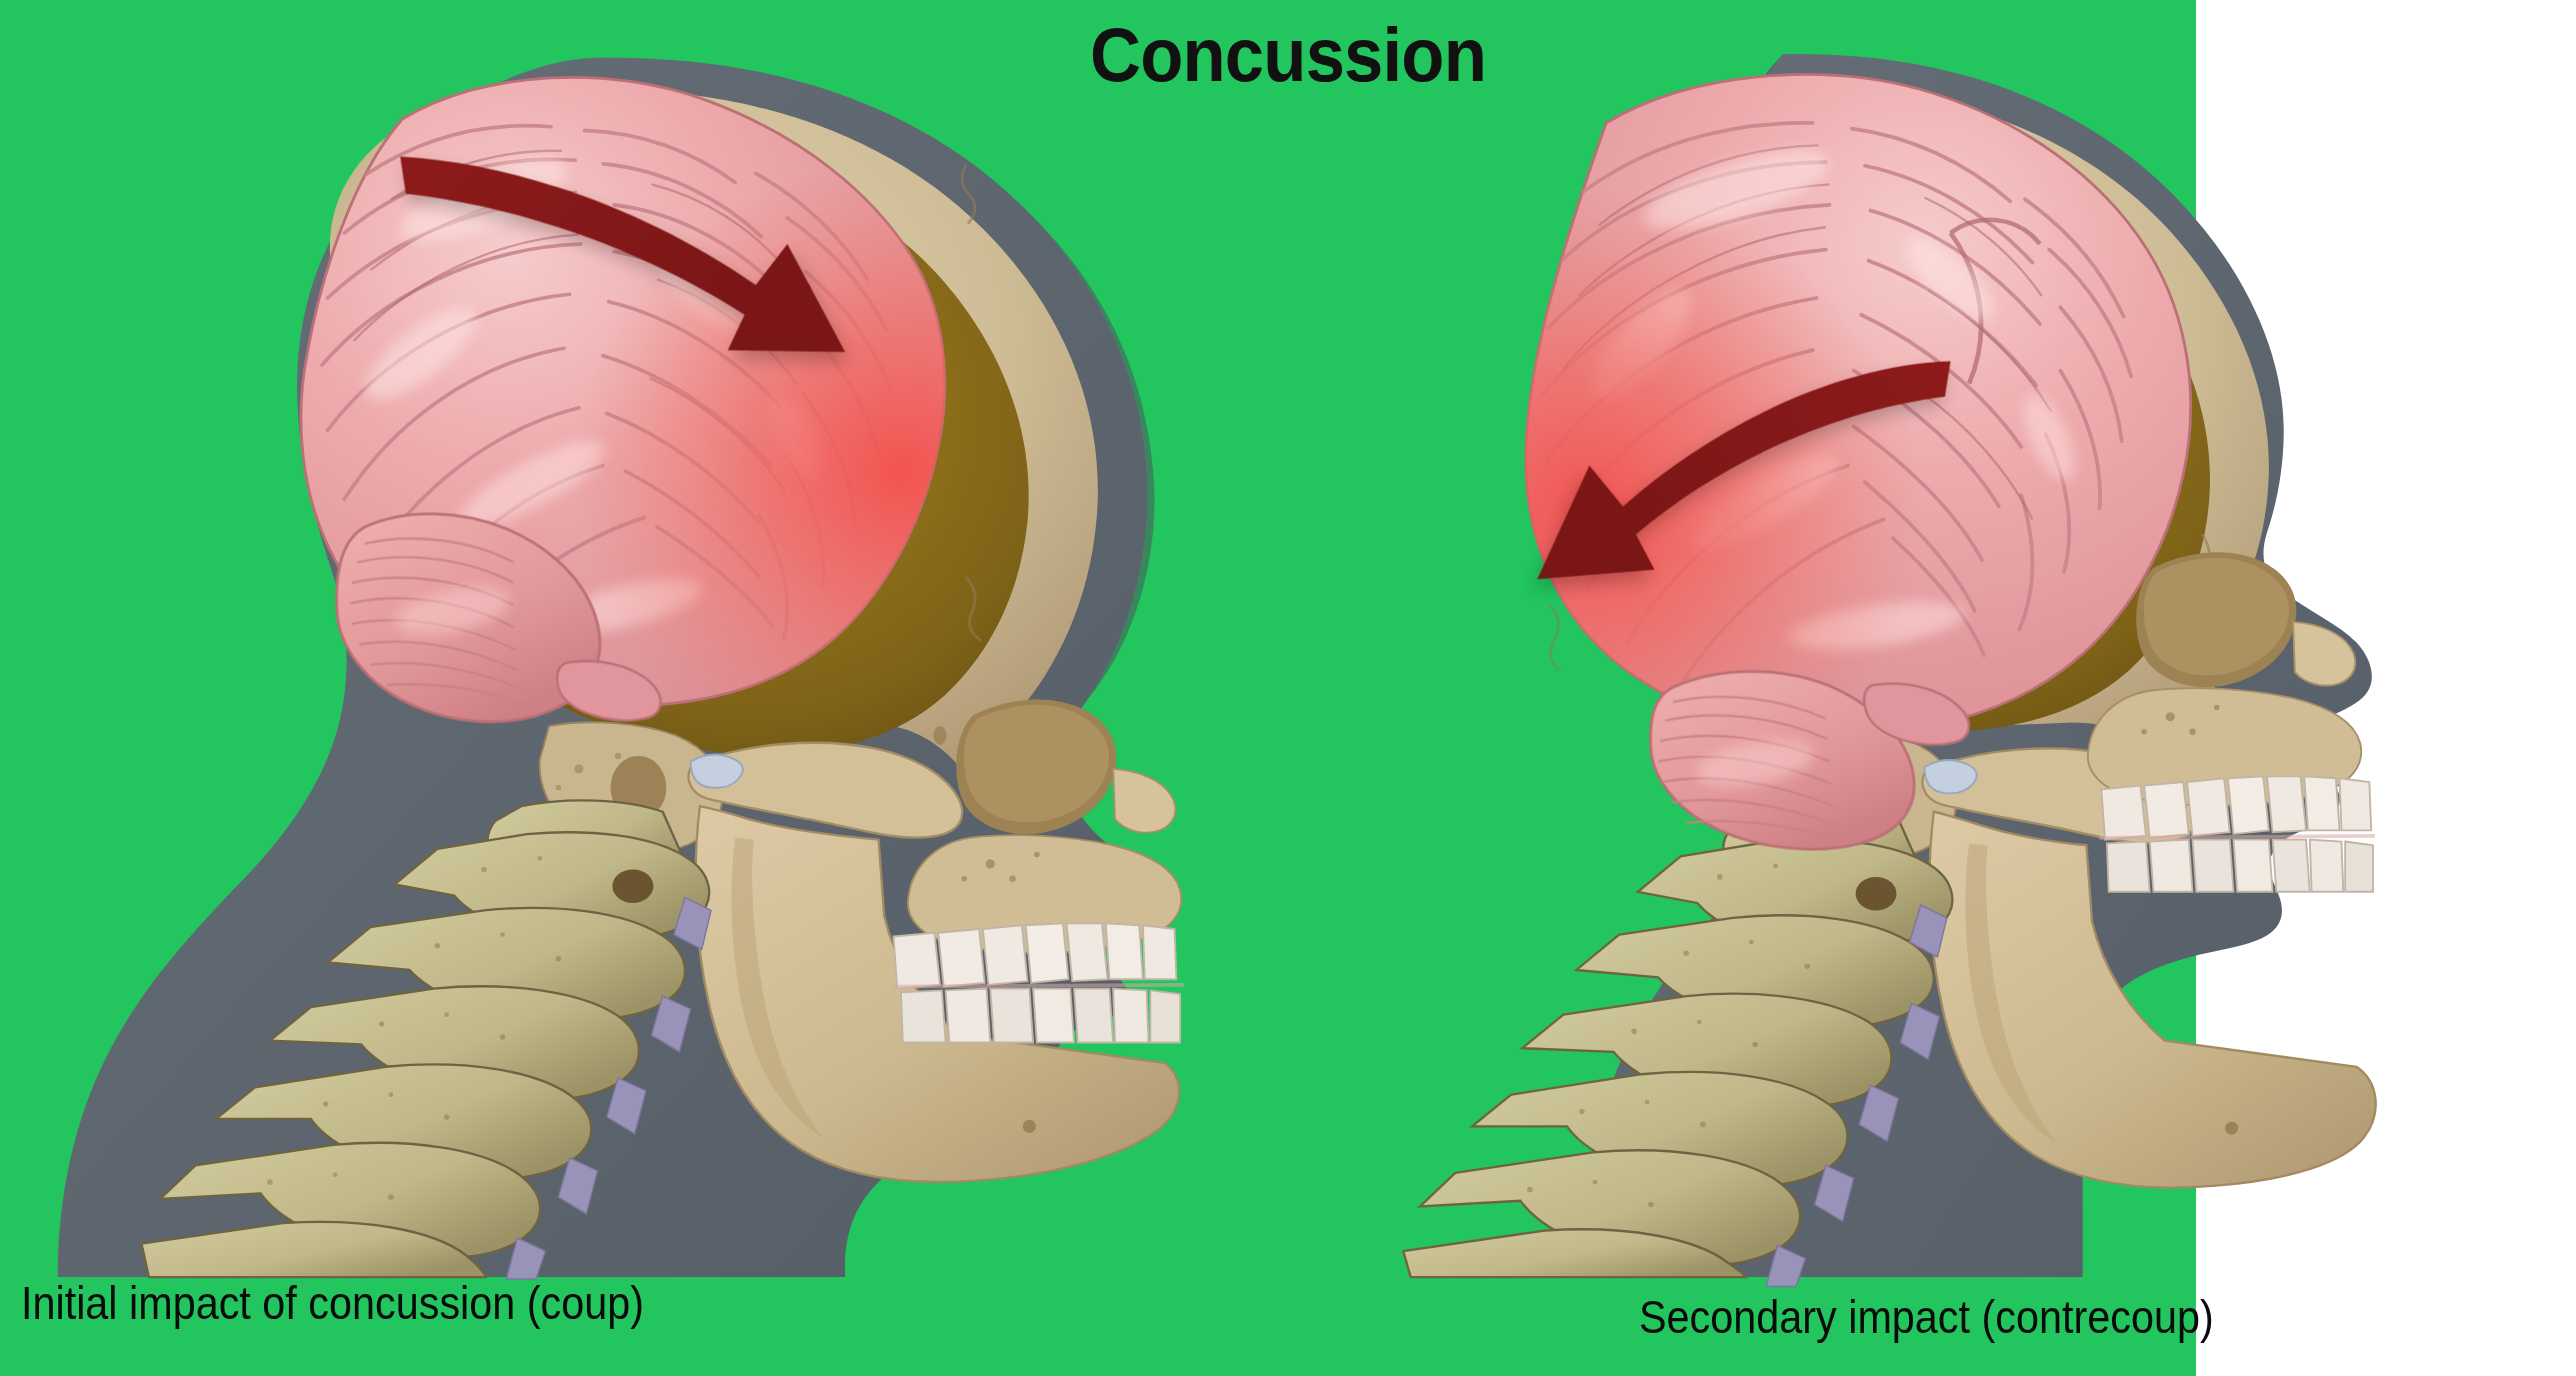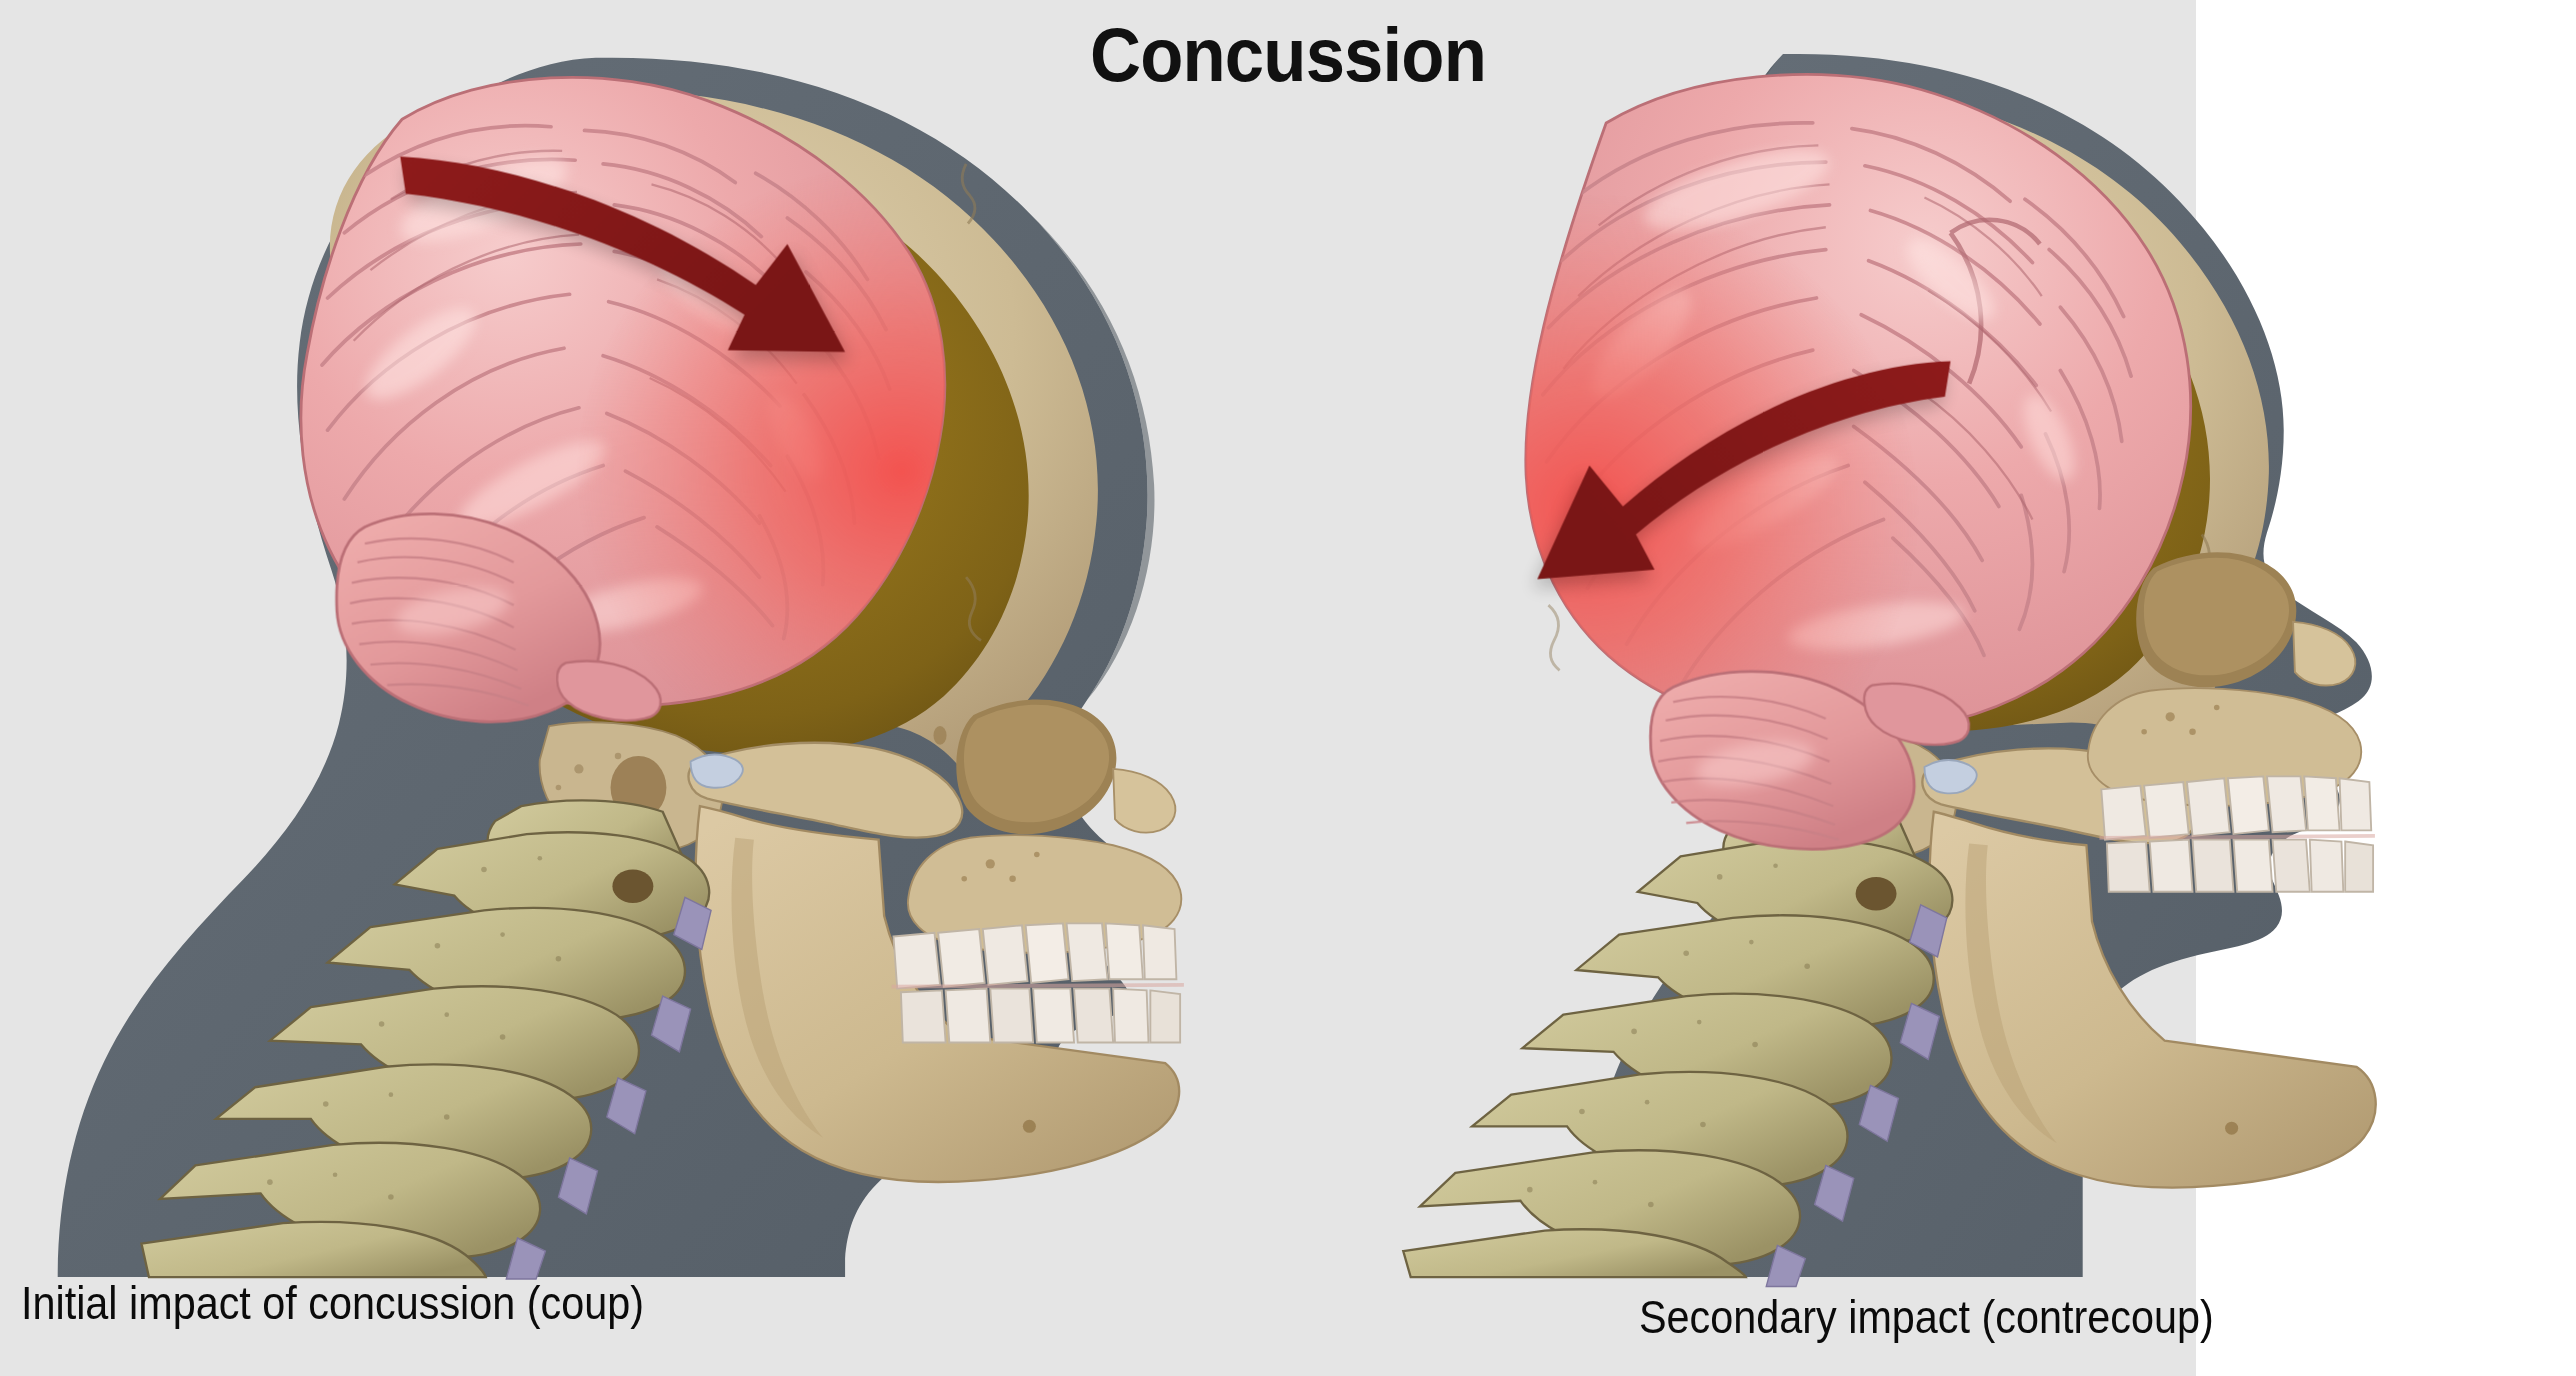--- a/index.html
+++ b/index.html
@@ -2,21 +2,21 @@
 <html style="font-size:15px"><head>
 <meta charset="utf-8">
 <title>Concussion</title>
 <style>
   html,body{margin:0;padding:0;background:#ffffff;}
   body{
     width:2576px;height:1377px;
     font-family:"Liberation Sans","DejaVu Sans",sans-serif;
     overflow:hidden;position:relative;
   }
-  #stage{position:relative;width:2196px;height:1377px;background:#e5e5e5;}
+  #stage{position:relative;width:2196px;height:1377px;background:#22c55e;}
 
   .title{
     position:absolute;left:0;top:17px;width:2576px;
     text-align:center;
     font-family:"Liberation Sans","DejaVu Sans",sans-serif;
     font-weight:700;
     font-size:76px;
     line-height:1;
     letter-spacing:-0.9px;
     color:#111111;

